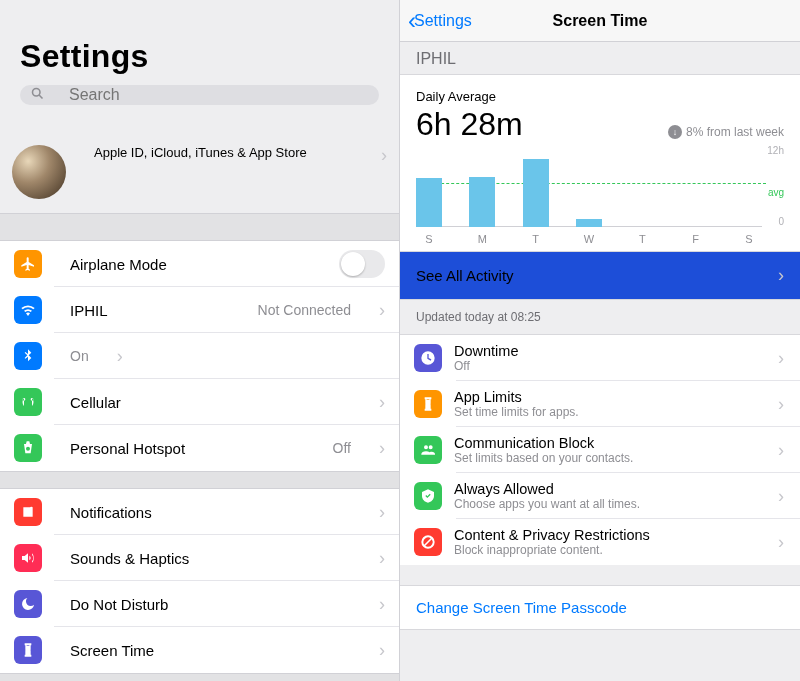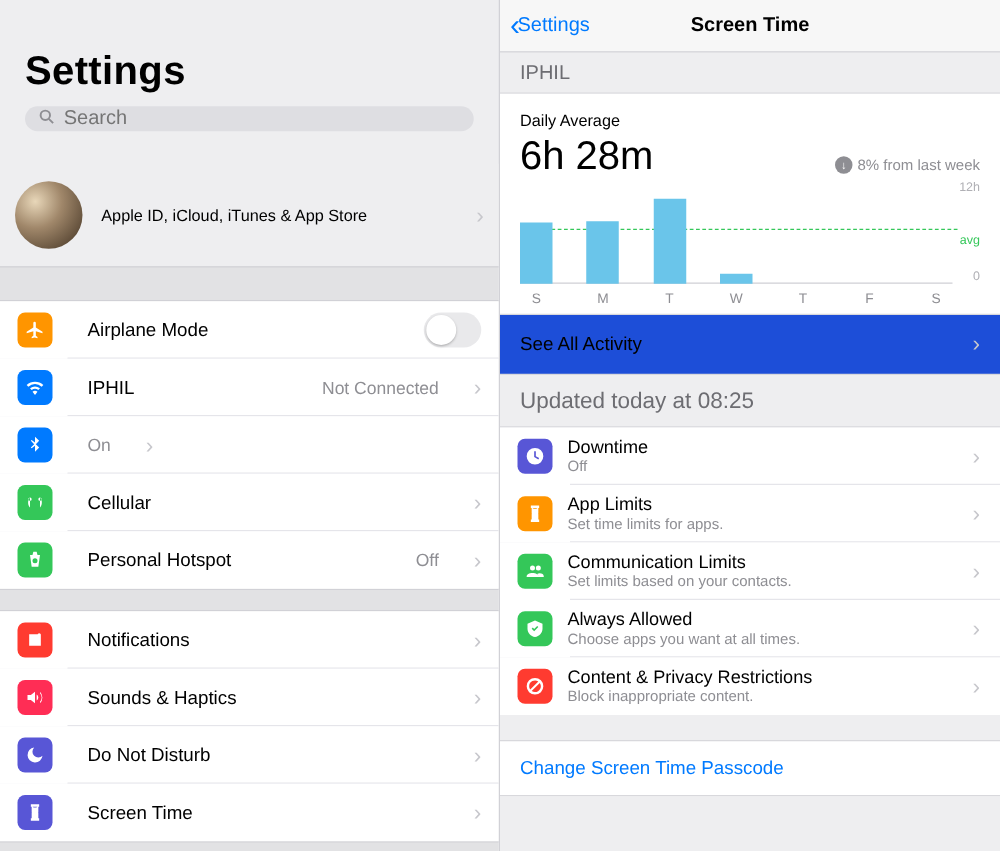--- a/index.html
+++ b/index.html
@@ -17,32 +17,32 @@
   .right { width: 400px; background: #eeeef0; display:flex; flex-direction:column;}
 
   .left-header { padding: 38px 20px 12px 20px; }
   .left-title { font-size: 32px; font-weight: 700; letter-spacing: 0.3px; }
   .search-wrap {
     margin-top: 10px;
     background: #dedee2;
     border-radius: 10px;
     height: 20px;
     display:flex; align-items:center;
-    padding: 0 10px; gap:6px;
+    padding: 0 10px; gap:24px;
   }
   .search-icon { color:#8e8e93; font-size:15px; }
   .search-input {
     border:none; background:transparent; outline:none;
     font-size:16px; color:#8e8e93;
     flex:1;
   }
 
   .profile-row {
     margin-top: 14px;
-    display:flex; align-items:center; gap:15px;
+    display:flex; align-items:flex-start; gap:28px;
     padding: 14px 12px;
     background:#eeeef0;
   }
   .avatar {
     width:54px; height:54px; border-radius:50%;
     background: radial-gradient(circle at 30% 30%, #e8d7b9 0%, #a0876a 40%, #3e2f20 100%);
     flex-shrink:0;
   }
   .profile-text { flex:1; font-size:13px; color:#000;}
   .chev { color:#c7c7cc; font-size:18px; }
@@ -112,21 +112,21 @@
     position:absolute; left:0; right:18px; top:38px; height:0; border-top:1.5px dashed #34c759;
   }
   .avg-label { position:absolute; right:0; top:42px; font-size:10px; color:#34c759;}
   .bars { position:absolute; left:0; right:22px; bottom:18px; height:82px; display:flex; align-items:flex-end; justify-content:space-between;}
   .bar { width:26px; background:#6ac5ea; }
   .daylabels { position:absolute; left:0; right:22px; bottom:0; display:flex; justify-content:space-between; font-size:11px; color:#8e8e93;}
   .daylabels span { width:26px; text-align:center;}
   .baseline { position:absolute; left:0; right:22px; bottom:18px; height:1px; background:#d0d0d5;}
 
   .see-all { background:#1d4ed8; padding:13px 16px; display:flex; align-items:center; justify-content:space-between; font-size:15px; border-bottom:1px solid #d8d8dc;}
-  .updated { font-size:18px; color:#6d6d72; padding:10px 16px; background:#eeeef0; border-bottom:1px solid #d8d8dc;}
+  .updated { font-size:12px; color:#6d6d72; padding:10px 16px; background:#eeeef0; border-bottom:1px solid #d8d8dc;}
 
   .rrow {
     background:#fff; display:flex; align-items:center; padding:8px 16px 8px 14px; gap:12px; position:relative;
   }
   .rrow::after { content:""; position:absolute; left:56px; right:0; bottom:0; height:1px; background:#e5e5ea;}
   .rrow.last::after{display:none;}
   .rrow-text { flex:1;}
   .rrow-title { font-size:14.5px;}
   .rrow-sub { font-size:12px; color:#8e8e93;}
   .link-row { background:#fff; padding:13px 16px; color:#007aff; font-size:15px; border-top:1px solid #d8d8dc; border-bottom:1px solid #d8d8dc;}
@@ -319,21 +319,21 @@
           </div>
           <span class="chev">›</span>
         </div>
         <div class="rrow">
           <div class="row-icon" style="background:#34c759">
             <svg viewBox="0 0 24 24">
               <path d="M9 11a3 3 0 1 0 0-6 3 3 0 0 0 0 6zm7 0a3 3 0 1 0 0-6 3 3 0 0 0 0 6zM2 19v-1c0-2 3-4 7-4s7 2 7 4v1H2zm14 0v-1c0-1-0.5-2-1.5-2.8 1-0.5 2-0.7 3-0.7 3 0 5 1.5 5 3.5v1h-6.5z"></path>
             </svg>
           </div>
           <div class="rrow-text">
-            <div class="rrow-title">Communication Limits</div>
+            <div class="rrow-title">Communication Block</div>
             <div class="rrow-sub">Set limits based on your contacts.</div>
           </div>
           <span class="chev">›</span>
         </div>
         <div class="rrow">
           <div class="row-icon" style="background:#34c759">
             <svg viewBox="0 0 24 24">
               <path d="M12 2l9 4v6c0 5-4 9-9 10-5-1-9-5-9-10V6l9-4zm-1 13l5-5-1.4-1.4L11 12.2 9.4 10.6 8 12l3 3z"></path>
             </svg>
           </div>

